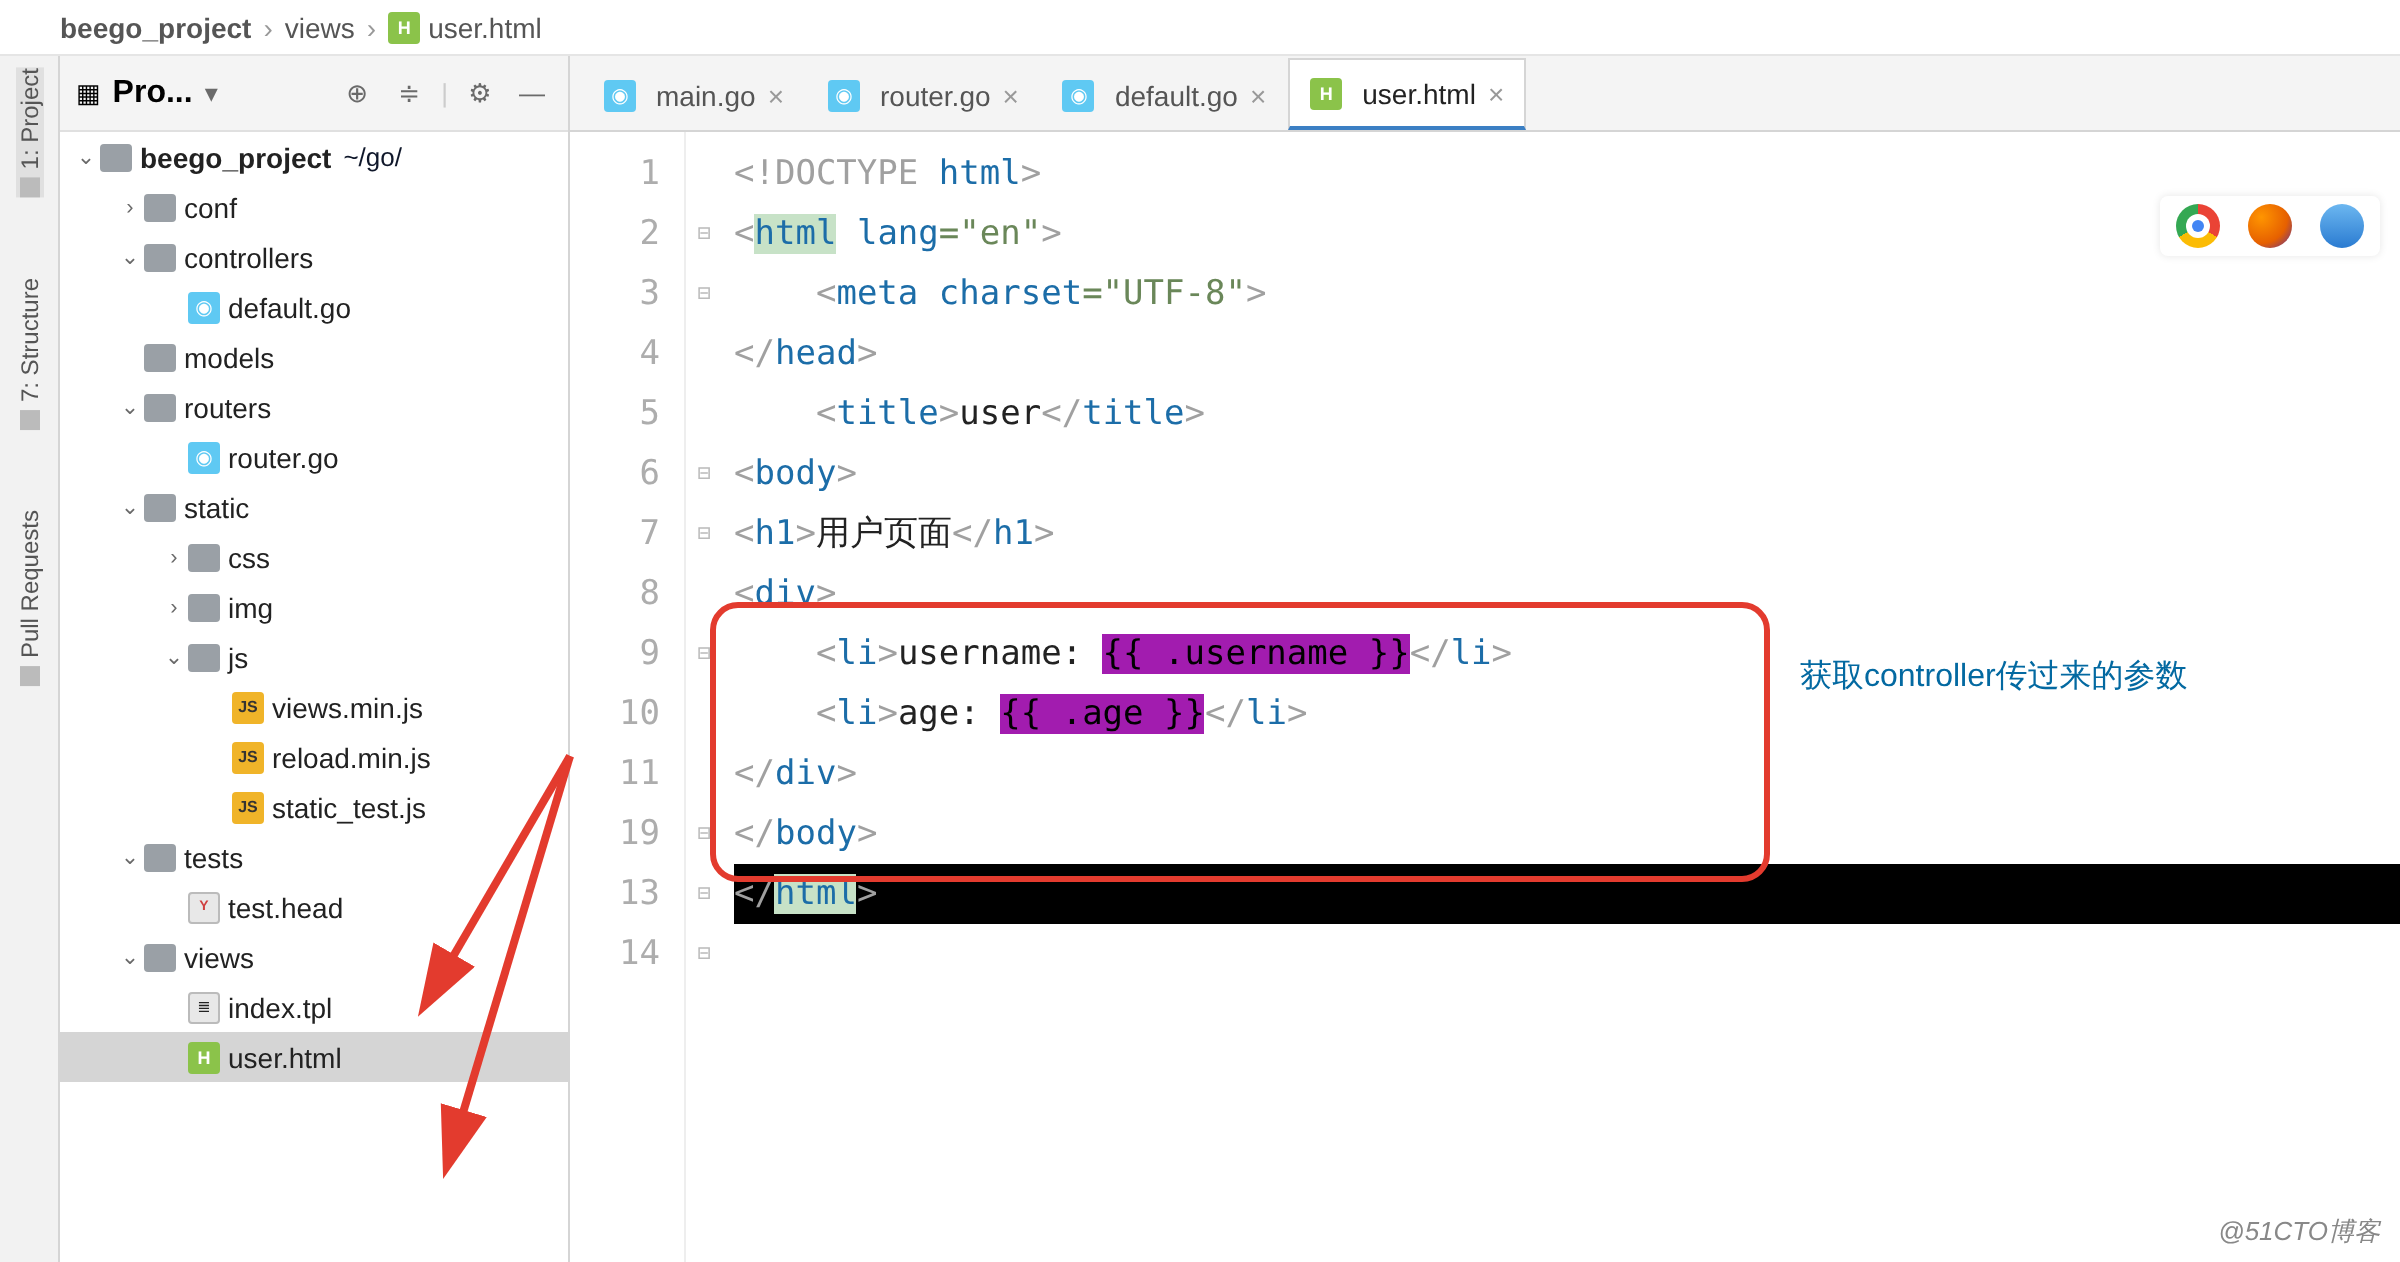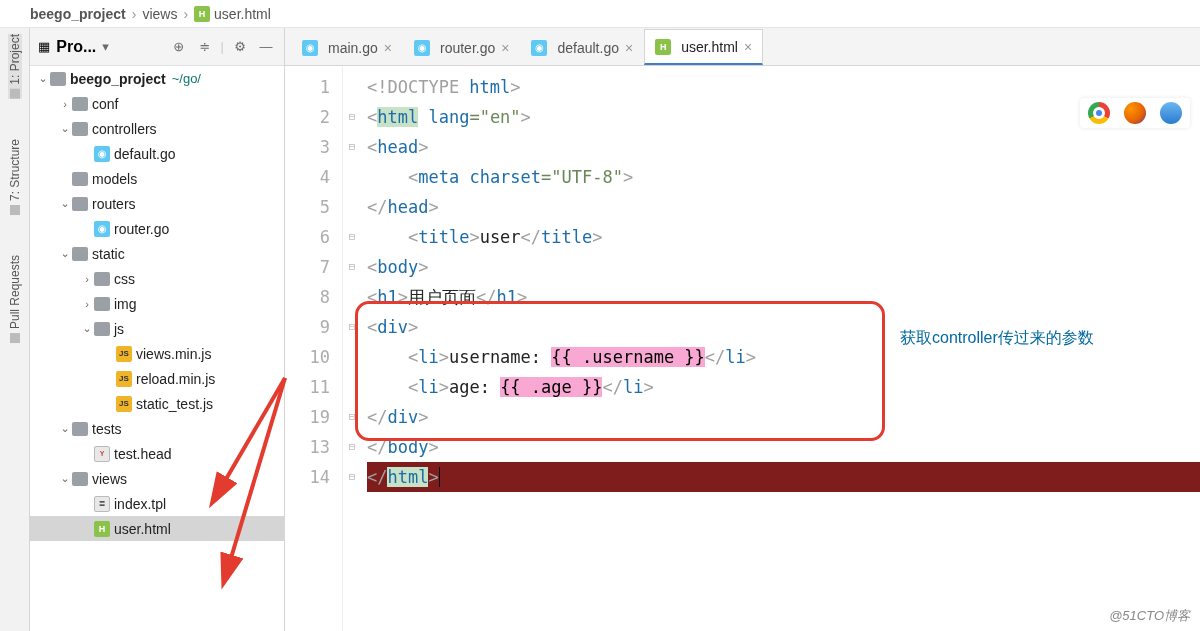--- a/index.html
+++ b/index.html
@@ -19,40 +19,40 @@
 .tree { flex: 1; overflow: auto; font-size: 14px; color: #222; }
 .tree-row { display: flex; align-items: center; height: 25px; padding-left: 6px; white-space: nowrap; }
 .tree-row.sel { background: #d5d5d5; }
 .arrow { width: 14px; color: #6a6a6a; font-size: 11px; display: inline-block; text-align: center; }
 .folder-icon { width: 16px; height: 14px; background: #9aa0a6; border-radius: 2px; display: inline-block; margin-right: 4px; }
 .go-icon { display: inline-flex; align-items: center; justify-content: center; width: 16px; height: 16px; background: #5fc9f3; color: #fff; font-size: 10px; border-radius: 2px; margin-right: 4px; }
 .js-icon { display: inline-flex; align-items: center; justify-content: center; width: 16px; height: 16px; background: #f0b429; color: #333; font-size: 8px; font-weight: bold; border-radius: 2px; margin-right: 4px; position: relative; }
 .yml-icon { display: inline-flex; align-items: center; justify-content: center; width: 16px; height: 16px; background: #e8e8e8; border: 1px solid #bbb; color: #d04040; font-size: 7px; font-weight: bold; border-radius: 2px; margin-right: 4px; }
 .tpl-icon { display: inline-flex; align-items: center; justify-content: center; width: 16px; height: 16px; background: #e8e8e8; border: 1px solid #bbb; font-size: 8px; border-radius: 2px; margin-right: 4px; }
 .tree-lbl { }
-.tree-ext { color: #0f766e; margin-left: 6px; font-size: 13px; }
+.tree-ext { color: #0f172a; margin-left: 6px; font-size: 13px; }
 .editor-area { flex: 1; display: flex; flex-direction: column; position: relative; }
 .tabs { height: 38px; display: flex; align-items: flex-end; border-bottom: 1px solid #d5d5d5; background: #f4f4f4; padding-left: 6px; }
 .tab { display: flex; align-items: center; padding: 0 10px; height: 36px; border: 1px solid transparent; border-bottom: none; color: #555; gap: 6px; font-size: 14px; }
 .tab.active { background: #fff; border-color: #d5d5d5; border-bottom: 2px solid #3b7fc4; color: #222; }
 .tab .close { color: #999; font-size: 14px; }
 .code { display: flex; flex: 1; font-family: "Menlo", "Consolas", monospace; font-size: 17px; line-height: 30px; }
 .gutter { width: 58px; text-align: right; color: #adadad; background: #fff; padding: 6px 12px 0 0; border-right: 1px solid #eee; }
 .gutter .ln { height: 30px; }
 .fold-strip { width: 18px; background: #fff; padding-top: 6px; }
 .fold-mark { height: 30px; display: flex; align-items: center; justify-content: center; color: #bbb; font-size: 11px; }
 .code-lines { flex: 1; padding: 6px 0 0 6px; position: relative; }
 .code-line { height: 30px; white-space: pre; }
-.code-line.hl { background: #7f1d1d; }
+.code-line.hl { background: #000000; }
 .tok-do { color: #a0a0a0; }
 .tok-tag { color: #1c6da8; }
 .tok-attr { color: #6a8759; }
 .tok-txt { color: #222; }
 .tag-hl { background: #c7e2c7; }
-.tpl-hl { background: #f9a8d4; }
+.tpl-hl { background: #a21caf; }
 .annotation-box { position: absolute; border: 3px solid #e33b2e; border-radius: 14px; pointer-events: none; }
 .annotation-text { position: absolute; color: #0369a1; font-size: 16px; font-family: sans-serif; }
 .arrow-svg { position: absolute; pointer-events: none; }
 .browser-icons { position: absolute; right: 10px; top: 70px; display: flex; gap: 14px; background: #fff; padding: 4px 8px; border-radius: 4px; box-shadow: 0 0 4px rgba(0,0,0,0.1); }
 .bicon { width: 22px; height: 22px; border-radius: 50%; }
 .watermark { position: absolute; bottom: 6px; right: 10px; color: #888; font-size: 13px; font-style: italic; }
 </style>
 </head>
 <body>
 
@@ -247,21 +247,20 @@
           <div class="fold-mark">⊟</div>
           <div class="fold-mark"></div>
           <div class="fold-mark"></div>
           <div class="fold-mark">⊟</div>
           <div class="fold-mark">⊟</div>
           <div class="fold-mark">⊟</div>
         </div>
       <div class="code-lines" id="codelines">
         <div class="code-line"><span class="tok-do">&lt;!DOCTYPE </span><span class="tok-tag">html</span><span class="tok-do">&gt;</span></div>
           <div class="code-line"><span class="tok-do">&lt;</span><span class="tok-tag tag-hl">html</span> <span class="tok-tag">lang</span><span class="tok-attr">="en"</span><span class="tok-do">&gt;</span></div>
-          <div class="code-line"><span class="tok-do">&lt;</span><span class="tok-tag">head</span><span class="tok-do">&gt;</span></div>
           <div class="code-line">    <span class="tok-do">&lt;</span><span class="tok-tag">meta</span> <span class="tok-tag">charset</span><span class="tok-attr">="UTF-8"</span><span class="tok-do">&gt;</span></div>
           <div class="code-line"><span class="tok-do">&lt;/</span><span class="tok-tag">head</span><span class="tok-do">&gt;</span></div>
           <div class="code-line">    <span class="tok-do">&lt;</span><span class="tok-tag">title</span><span class="tok-do">&gt;</span><span class="tok-txt">user</span><span class="tok-do">&lt;/</span><span class="tok-tag">title</span><span class="tok-do">&gt;</span></div>
           <div class="code-line"><span class="tok-do">&lt;</span><span class="tok-tag">body</span><span class="tok-do">&gt;</span></div>
           <div class="code-line"><span class="tok-do">&lt;</span><span class="tok-tag">h1</span><span class="tok-do">&gt;</span><span class="tok-txt">用户页面</span><span class="tok-do">&lt;/</span><span class="tok-tag">h1</span><span class="tok-do">&gt;</span></div>
           <div class="code-line"><span class="tok-do">&lt;</span><span class="tok-tag">div</span><span class="tok-do">&gt;</span></div>
           <div class="code-line">    <span class="tok-do">&lt;</span><span class="tok-tag">li</span><span class="tok-do">&gt;</span><span class="tok-txt">username: </span><span class="tpl-hl">{{ .username }}</span><span class="tok-do">&lt;/</span><span class="tok-tag">li</span><span class="tok-do">&gt;</span></div>
           <div class="code-line">    <span class="tok-do">&lt;</span><span class="tok-tag">li</span><span class="tok-do">&gt;</span><span class="tok-txt">age: </span><span class="tpl-hl">{{ .age }}</span><span class="tok-do">&lt;/</span><span class="tok-tag">li</span><span class="tok-do">&gt;</span></div>
           <div class="code-line"><span class="tok-do">&lt;/</span><span class="tok-tag">div</span><span class="tok-do">&gt;</span></div>
           <div class="code-line"><span class="tok-do">&lt;/</span><span class="tok-tag">body</span><span class="tok-do">&gt;</span></div>

